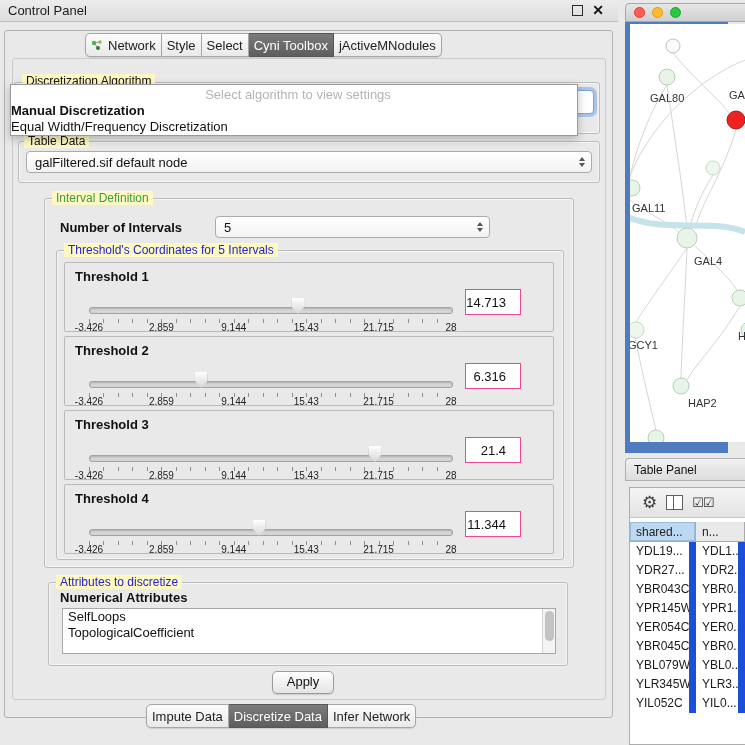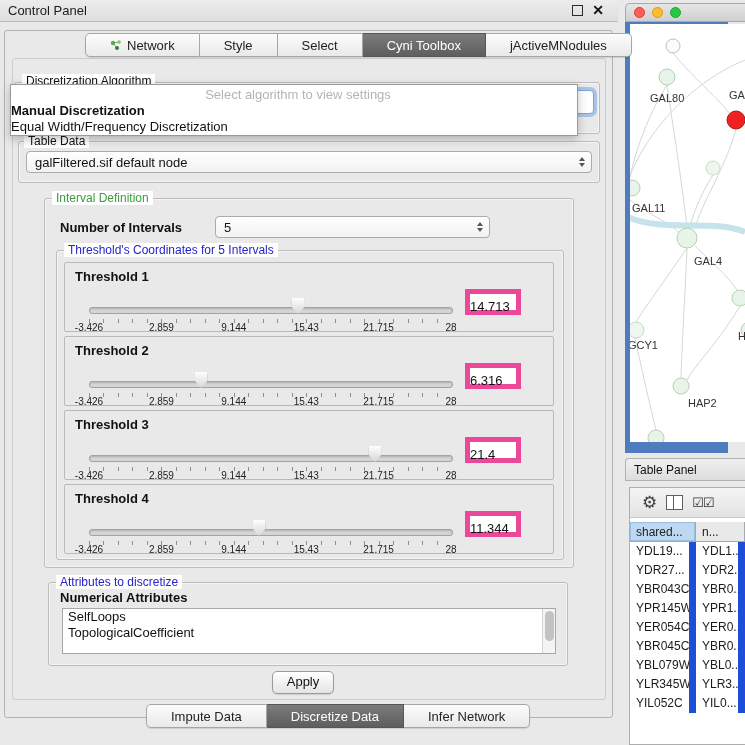--- a/index.html
+++ b/index.html
@@ -18,31 +18,31 @@
   .win-icons{position:absolute;right:14px;top:4px;display:flex;gap:9px;align-items:center;}
   .float-ic{width:9px;height:9px;border:1.5px solid #2b2b2b;background:transparent;}
   .close-ic{font-size:14px;font-weight:bold;color:#111;line-height:12px;}
 
   .cp-body{position:absolute;left:4px;top:30px;width:609px;height:688px;border:1px solid #b2b2b2;
     border-radius:3px;background:#e9e9e9;box-sizing:border-box;}
   .inner-frame{position:absolute;left:12px;top:58px;width:592px;height:640px;border:1px solid #cccccc;border-radius:3px;}
 
   
   .seg{display:flex;position:absolute;z-index:6;box-shadow:0 1px 1px rgba(0,0,0,.12);border-radius:5px;}
-  .seg-tab{height:22px;padding:0 24px;display:flex;align-items:center;gap:5px;font-size:13px;color:#222;
+  .seg-tab{height:22px;padding:0 5px;display:flex;align-items:center;gap:5px;font-size:13px;color:#222;
     background:linear-gradient(#fcfcfc,#e9e9e9);border:1px solid #a6a6a6;border-left:none;cursor:default;white-space:nowrap;}
   .seg-tab:first-child{border-left:1px solid #a6a6a6;border-radius:5px 0 0 5px;}
   .seg-tab:last-child{border-radius:0 5px 5px 0;}
   .seg-tab.sel{background:linear-gradient(#7b7b7b,#5e5e5e);color:#fff;border-color:#565656;}
   .top-tabs{left:85px;top:33px;}
   .bottom-tabs{left:146px;top:704px;}
 
   
   .groupbox{position:absolute;border:1px solid #bcbcbc;border-radius:3px;box-shadow:inset 0 0 0 1px rgba(255,255,255,.55);}
-  .legend{position:absolute;background:#ffffff;padding:0 4px;font-size:12px;color:#111;z-index:2;white-space:nowrap;}
+  .legend{position:absolute;background:#fef9c3;padding:0 4px;font-size:12px;color:#111;z-index:2;white-space:nowrap;}
   .legend.green{color:#3e9b3e;}
   .legend.blue{color:#2323cc;}
 
   
   .combo{display:flex;align-items:center;background:linear-gradient(#ffffff,#f2f2f2);border:1px solid #ababab;
     border-radius:4px;font-size:13px;color:#111;box-sizing:border-box;padding-left:8px;}
   .updown{margin-left:auto;margin-right:6px;display:flex;flex-direction:column;gap:2px;}
   .tri-up{width:0;height:0;border-left:3.5px solid transparent;border-right:3.5px solid transparent;border-bottom:4px solid #555;}
   .tri-dn{width:0;height:0;border-left:3.5px solid transparent;border-right:3.5px solid transparent;border-top:4px solid #555;}
 
@@ -60,22 +60,22 @@
   .th-label{position:absolute;left:10px;top:6px;font-size:13px;font-weight:bold;color:#111;}
   .slider-wrap{position:absolute;left:24px;top:34px;width:362px;height:24px;}
   .slider-track{position:absolute;left:0;top:10px;width:100%;height:5px;background:#d6d6d6;border:1px solid #a3a3a3;border-radius:3px;box-shadow:inset 0 1px 2px rgba(0,0,0,.18);}
   .slider-thumb{position:absolute;top:1px;width:13px;height:16px;transform:translateX(-50%);
     background:linear-gradient(#fefefe,#d7d7d7);clip-path:polygon(0 0,100% 0,100% 55%,50% 100%,0 55%);
     filter:drop-shadow(0 1px 1px rgba(0,0,0,.5));}
   .ticks{position:absolute;left:24px;top:56px;width:362px;height:4px;
     background-image:repeating-linear-gradient(90deg,#8f8f8f 0 1px,transparent 1px 14.48px);}
   .scale-row{position:absolute;left:24px;top:59px;width:362px;height:12px;}
   .scale-label{position:absolute;top:0;transform:translateX(-50%);font-size:10px;color:#222;white-space:nowrap;}
-  .value-box{position:absolute;left:400px;top:26px;width:56px;height:26px;background:#fff;border:5px solid #ec4899;
-    font-size:13px;color:#111;line-height:26px;padding-right:2px;box-sizing:border-box;}
+  .value-box{position:absolute;left:400px;top:26px;width:56px;height:26px;background:#fff;border:1px solid #ec4899;
+    font-size:13px;color:#111;text-align:right;line-height:26px;padding-right:14px;box-sizing:border-box;}
 
   .bold-label{font-size:13px;font-weight:bold;color:#111;position:absolute;}
 
   
   .listbox{position:absolute;left:62px;top:608px;width:494px;height:46px;background:#fff;border:1px solid #a8a8a8;
     overflow:hidden;box-sizing:border-box;}
   .list-item{font-size:13px;color:#111;line-height:16px;padding-left:5px;white-space:nowrap;}
   .vscroll{position:absolute;right:0;top:0;width:13px;height:100%;background:#f4f4f4;border-left:1px solid #d4d4d4;box-sizing:border-box;}
   .vthumb{position:absolute;left:1.5px;top:2px;width:9px;height:30px;background:#c3c3c3;border-radius:5px;}
 

